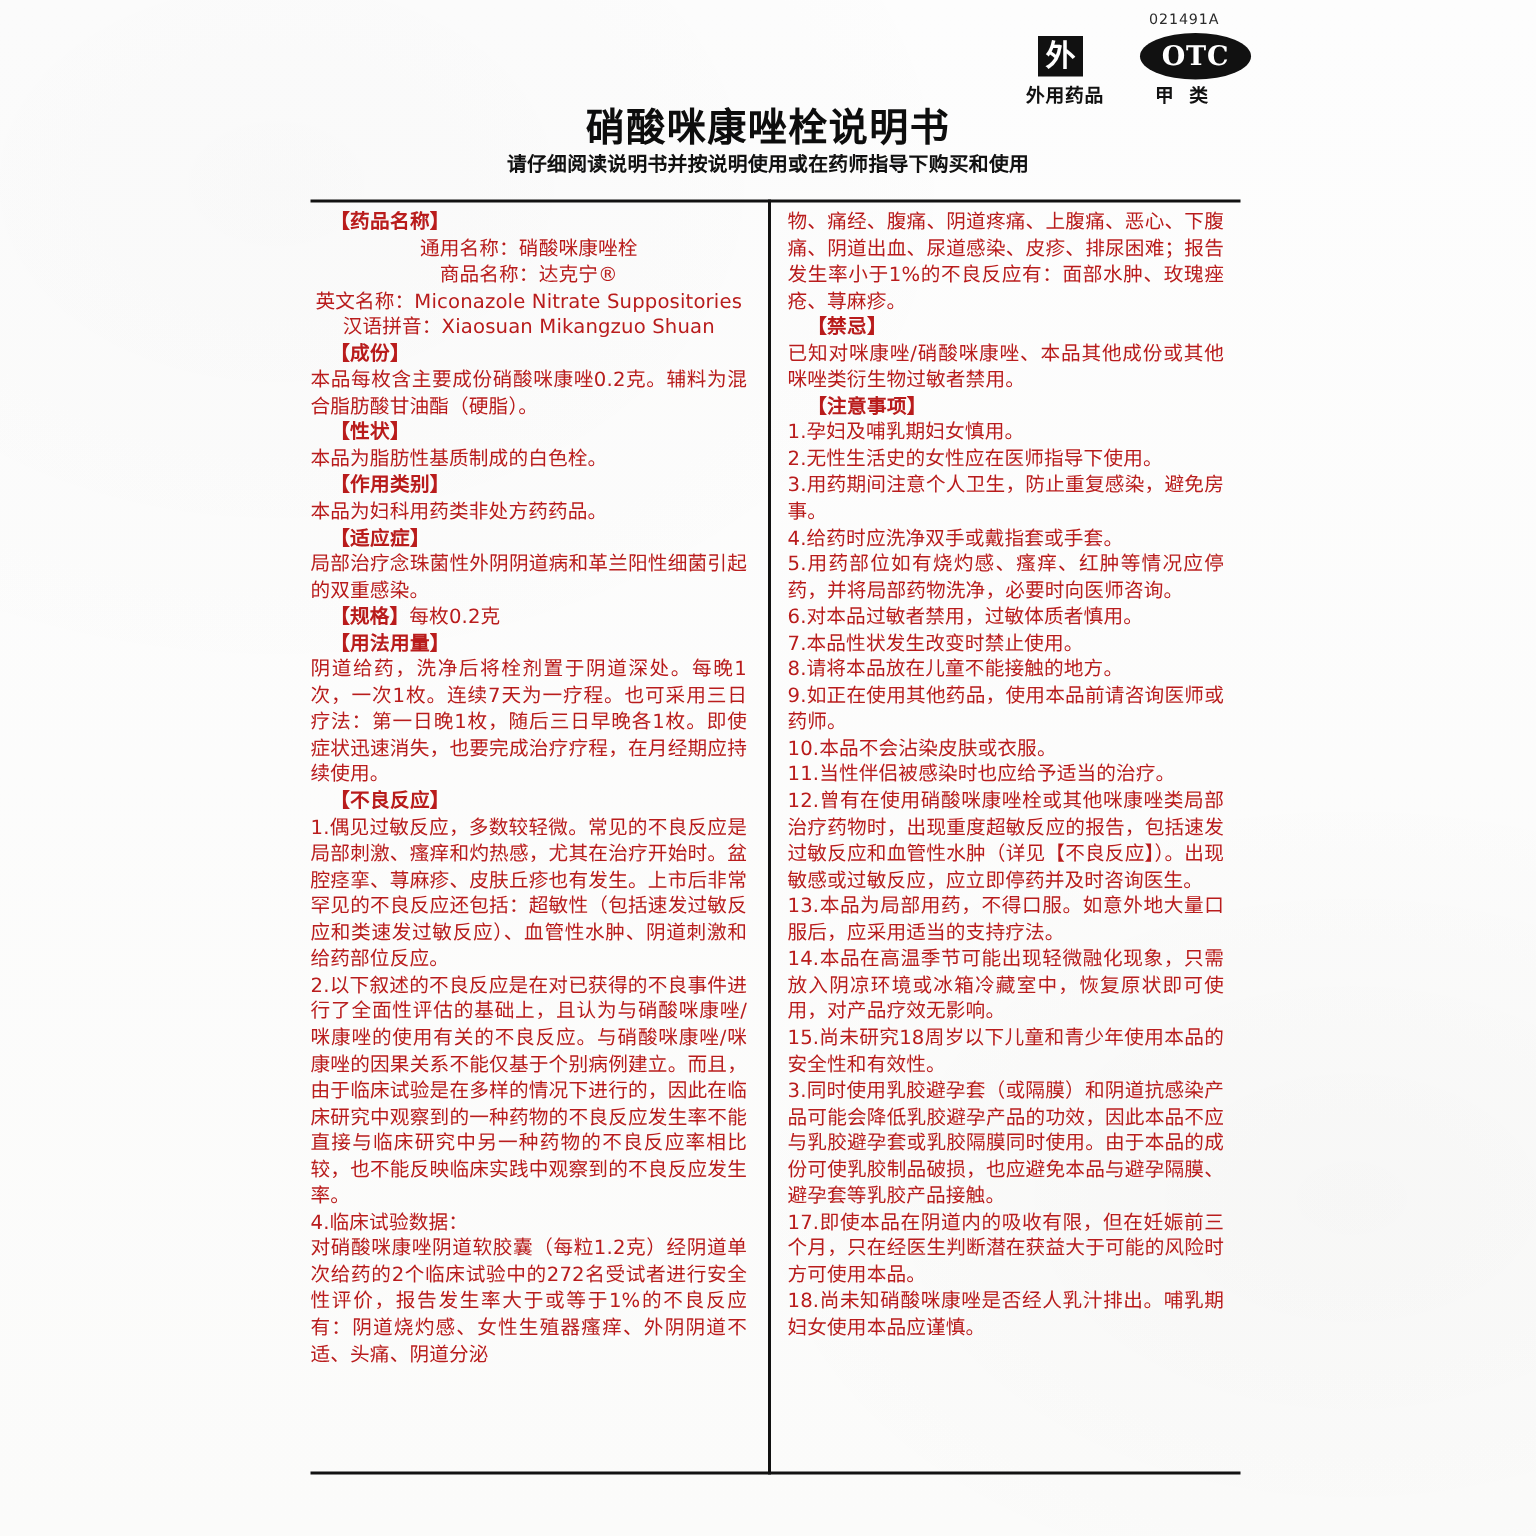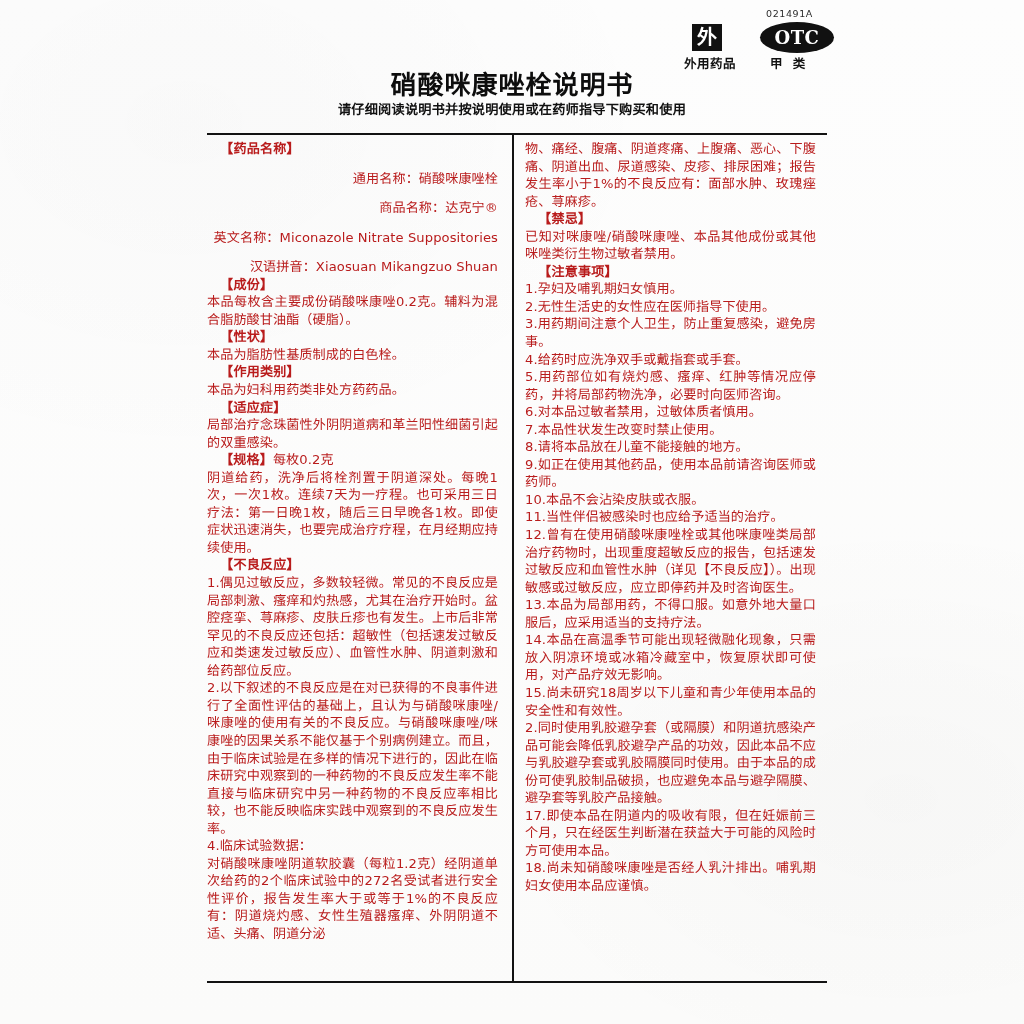--- a/index.html
+++ b/index.html
@@ -186,23 +186,22 @@
   }
   .heading-inline {
     font-weight: 700;
     text-indent: 1em;
     text-align: left;
   }
   .heading-inline .tail {
     font-weight: 400;
   }
   .kv {
-    text-align: right;
-    white-space: nowrap;
-    margin-top: 12px;
+    text-align: center;
+    white-space: nowrap;
   }
   .kv .latin {
     font-family: "DejaVu Sans", "Liberation Sans", sans-serif;
     letter-spacing: 0.1px;
   }
   .para { }
   .item { }
 </style>
 </head>
 <body>
@@ -243,20 +242,21 @@
       <div class="blk para">本品为脂肪性基质制成的白色栓。</div>
 
       <div class="blk heading">【作用类别】</div>
       <div class="blk para">本品为妇科用药类非处方药药品。</div>
 
       <div class="blk heading">【适应症】</div>
       <div class="blk para">局部治疗念珠菌性外阴阴道病和革兰阳性细菌引起的双重感染。</div>
 
       <div class="blk heading-inline"><span>【规格】</span><span class="tail">每枚0.2克</span></div>
 
+      <div class="blk heading">【用法用量】</div>
       <div class="blk para">阴道给药，洗净后将栓剂置于阴道深处。每晚1次，一次1枚。连续7天为一疗程。也可采用三日疗法：第一日晚1枚，随后三日早晚各1枚。即使症状迅速消失，也要完成治疗疗程，在月经期应持续使用。</div>
 
       <div class="blk heading">【不良反应】</div>
       <div class="blk item">1.偶见过敏反应，多数较轻微。常见的不良反应是局部刺激、瘙痒和灼热感，尤其在治疗开始时。盆腔痉挛、荨麻疹、皮肤丘疹也有发生。上市后非常罕见的不良反应还包括：超敏性（包括速发过敏反应和类速发过敏反应）、血管性水肿、阴道刺激和给药部位反应。</div>
       <div class="blk item">2.以下叙述的不良反应是在对已获得的不良事件进行了全面性评估的基础上，且认为与硝酸咪康唑/咪康唑的使用有关的不良反应。与硝酸咪康唑/咪康唑的因果关系不能仅基于个别病例建立。而且，由于临床试验是在多样的情况下进行的，因此在临床研究中观察到的一种药物的不良反应发生率不能直接与临床研究中另一种药物的不良反应率相比较，也不能反映临床实践中观察到的不良反应发生率。</div>
       <div class="blk item">4.临床试验数据：</div>
       <div class="blk item">对硝酸咪康唑阴道软胶囊（每粒1.2克）经阴道单次给药的2个临床试验中的272名受试者进行安全性评价，报告发生率大于或等于1%的不良反应有：阴道烧灼感、女性生殖器瘙痒、外阴阴道不适、头痛、阴道分泌</div>
 
     </div>
 
@@ -277,21 +277,21 @@
           <div class="blk item">6.对本品过敏者禁用，过敏体质者慎用。</div>
           <div class="blk item">7.本品性状发生改变时禁止使用。</div>
           <div class="blk item">8.请将本品放在儿童不能接触的地方。</div>
           <div class="blk item">9.如正在使用其他药品，使用本品前请咨询医师或药师。</div>
           <div class="blk item">10.本品不会沾染皮肤或衣服。</div>
           <div class="blk item">11.当性伴侣被感染时也应给予适当的治疗。</div>
           <div class="blk item">12.曾有在使用硝酸咪康唑栓或其他咪康唑类局部治疗药物时，出现重度超敏反应的报告，包括速发过敏反应和血管性水肿（详见【不良反应】）。出现敏感或过敏反应，应立即停药并及时咨询医生。</div>
           <div class="blk item">13.本品为局部用药，不得口服。如意外地大量口服后，应采用适当的支持疗法。</div>
           <div class="blk item">14.本品在高温季节可能出现轻微融化现象，只需放入阴凉环境或冰箱冷藏室中，恢复原状即可使用，对产品疗效无影响。</div>
           <div class="blk item">15.尚未研究18周岁以下儿童和青少年使用本品的安全性和有效性。</div>
-          <div class="blk item">2.同时使用乳胶避孕套（或隔膜）和阴道抗感染产品可能会降低乳胶避孕产品的功效，因此本品不应与乳胶避孕套或乳胶隔膜同时使用。由于本品的成份可使乳胶制品破损，也应避免本品与避孕隔膜、避孕套等乳胶产品接触。</div>
+          <div class="blk item">3.同时使用乳胶避孕套（或隔膜）和阴道抗感染产品可能会降低乳胶避孕产品的功效，因此本品不应与乳胶避孕套或乳胶隔膜同时使用。由于本品的成份可使乳胶制品破损，也应避免本品与避孕隔膜、避孕套等乳胶产品接触。</div>
           <div class="blk item">17.即使本品在阴道内的吸收有限，但在妊娠前三个月，只在经医生判断潜在获益大于可能的风险时方可使用本品。</div>
           <div class="blk item">18.尚未知硝酸咪康唑是否经人乳汁排出。哺乳期妇女使用本品应谨慎。</div>
         </div>
 
     </div>
 
   </div>
 </div>
 
 </body></html>

